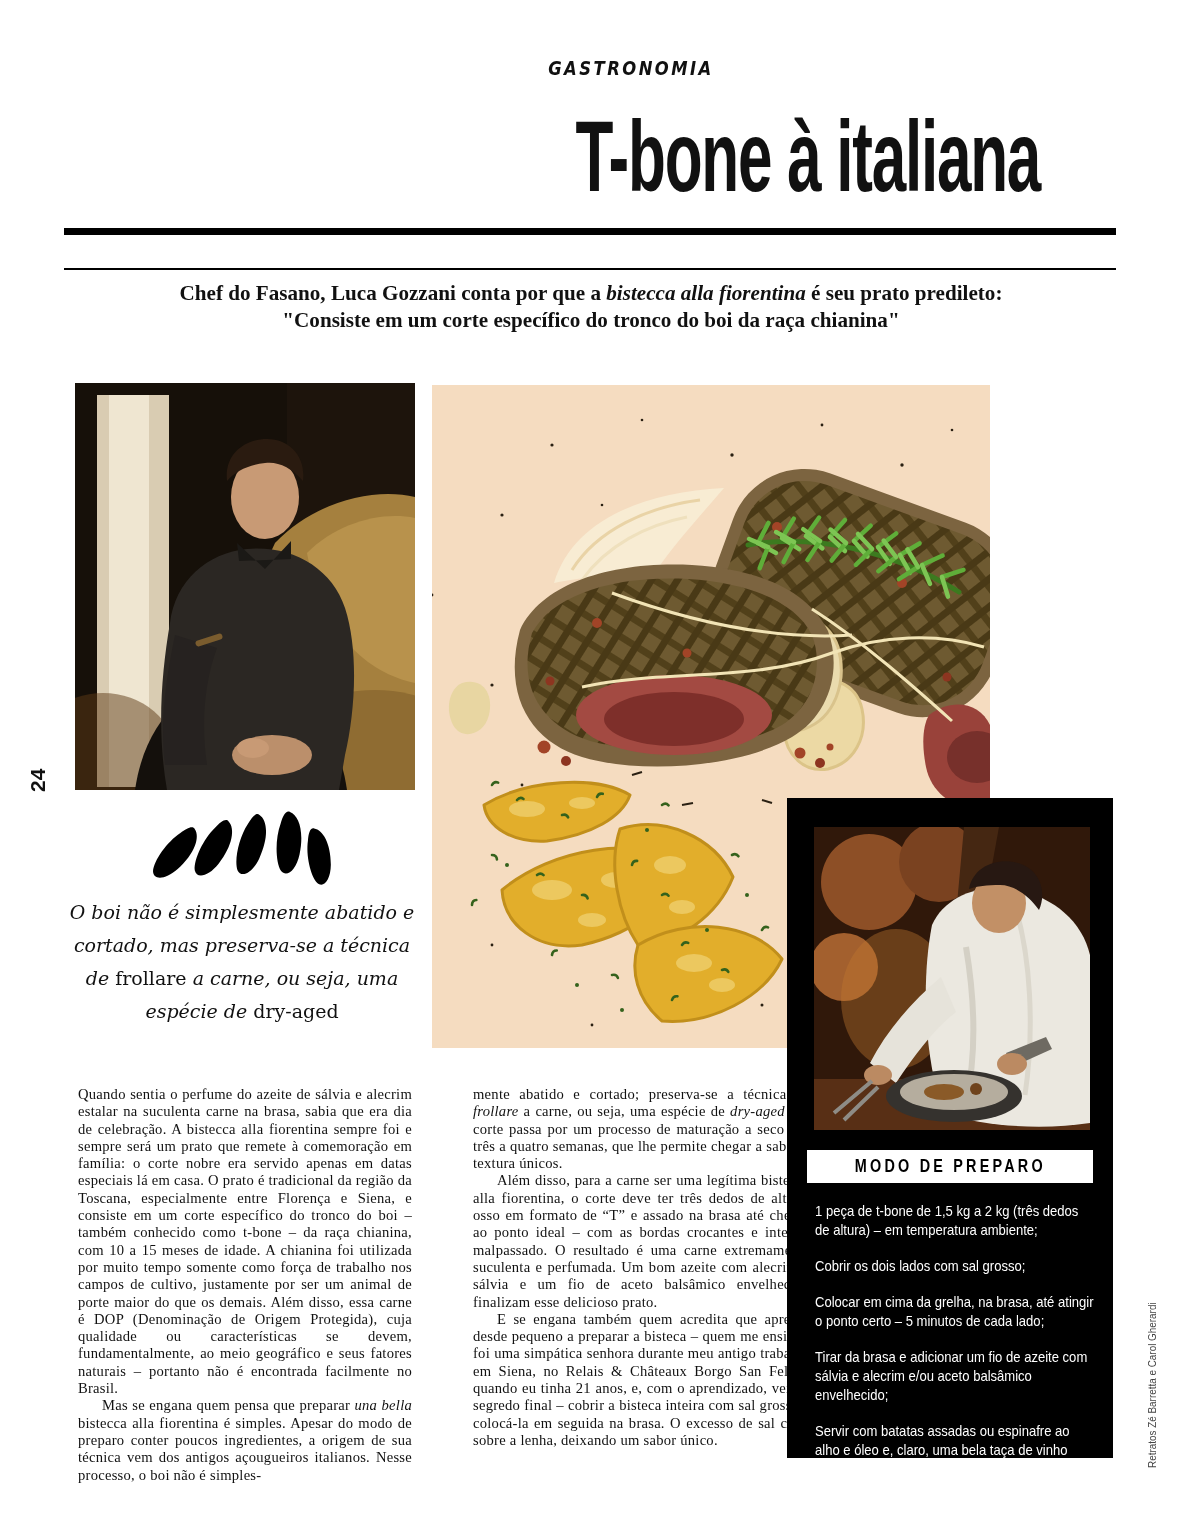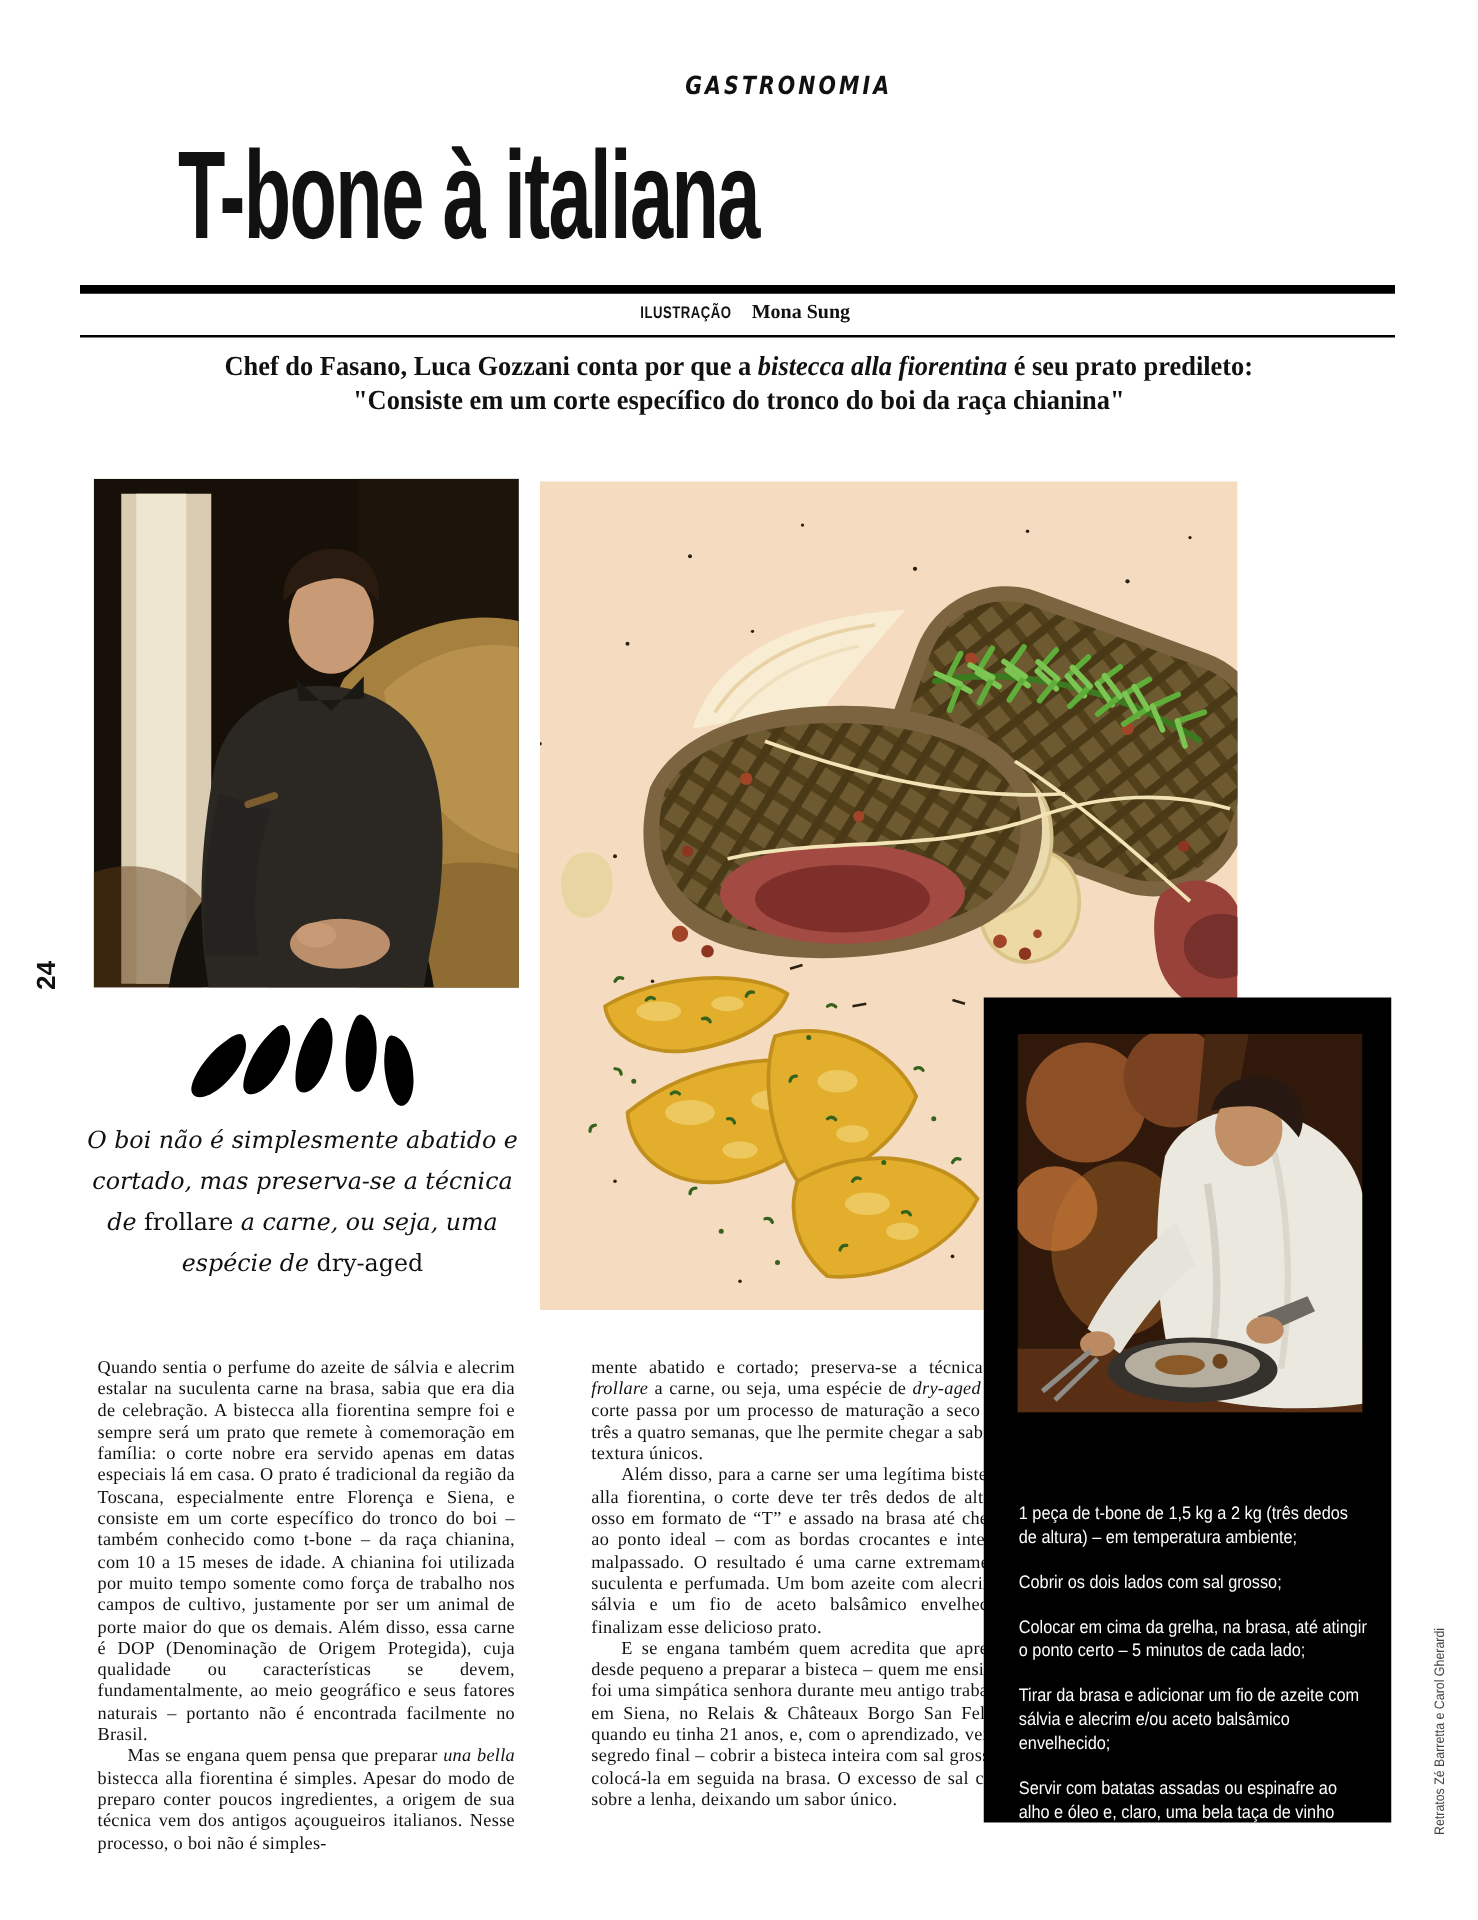--- a/index.html
+++ b/index.html
@@ -3,21 +3,21 @@
 <meta charset="utf-8">
 <style>
   html,body{margin:0;padding:0;background:#ffffff;}
   .page{position:relative;width:1182px;height:1536px;background:#ffffff;overflow:hidden;
         font-family:"Liberation Serif",serif;color:#111;}
   
   .kicker{position:absolute;top:56px;left:0;width:1182px;text-align:center;padding-left:40px;}
   .kicker-inner{display:inline-block;font-family:"DejaVu Sans",sans-serif;font-style:italic;
         font-weight:800;font-size:20px;letter-spacing:3px;transform:scaleX(.82);}
   
-  .title{position:absolute;top:104px;left:0;width:1182px;margin:0;text-align:left;}
+  .title{position:absolute;top:104px;left:0;width:1182px;margin:0;text-align:right;}
   .title-inner{display:inline-block;font-family:"Liberation Sans",sans-serif;font-weight:800;
         font-size:100px;line-height:1.04;letter-spacing:-2px;white-space:nowrap;transform:scaleX(.62);}
   .rule-thick{position:absolute;left:64px;top:228px;width:1052px;height:7px;background:#000;}
   .rule-thin{position:absolute;left:64px;top:268px;width:1052px;height:2px;background:#000;}
   .credit-line{position:absolute;top:241px;left:0;width:1182px;text-align:center;white-space:nowrap;}
   .credit-label{display:inline-block;font-family:"Liberation Sans",sans-serif;font-weight:bold;
         font-size:13.5px;letter-spacing:.5px;transform:scaleX(.78);vertical-align:baseline;}
   .credit-name{display:inline-block;font-family:"Liberation Serif",serif;font-weight:bold;font-size:16px;margin-left:2px;}
   
   .deck{position:absolute;top:279px;left:0;width:1182px;text-align:center;font-weight:bold;
@@ -69,24 +69,20 @@
   <div class="kicker">
     <span class="kicker-inner">GASTRONOMIA</span>
   </div>
 
   <h1 class="title">
     <span class="title-inner">T-bone à italiana</span>
   </h1>
 
   <div class="rule-thick"></div>
 
-  <div class="credit-line">
-    <span class="credit-label">ILUSTRAÇÃO</span>
-    <span class="credit-name">Mona Sung</span>
-  </div>
 
   <div class="rule-thin"></div>
 
   <div class="deck">
     <div><span>Chef do Fasano, Luca Gozzani conta por que a </span><span class="seg-it">bistecca alla fiorentina</span><span> é seu prato predileto:</span></div>
     <div>"Consiste em um corte específico do tronco do boi da raça chianina"</div>
   </div>
 
   <div class="folio">24</div>
 
@@ -310,20 +306,23 @@
       <path d="M127,150 C97,175 72,205 56,236 L82,256 C102,226 122,200 142,185 Z" fill="#e6e3da"></path>
       <ellipse cx="64" cy="248" rx="14" ry="10" fill="#bb8a62"></ellipse>
       <path d="M58,254 L20,286 M64,260 L30,293" stroke="#8e8c86" stroke-width="4"></path>
       <path d="M192,226 L232,210 L238,222 L198,240 Z" fill="#6e6a62"></path>
       <ellipse cx="198" cy="237" rx="15" ry="11" fill="#bb8a62"></ellipse>
       <ellipse cx="140" cy="269" rx="68" ry="26" fill="#35322e"></ellipse>
       <ellipse cx="140" cy="265" rx="54" ry="18" fill="#b5ad9e"></ellipse>
       <ellipse cx="130" cy="265" rx="20" ry="8" fill="#8a5a28"></ellipse>
       <circle cx="162" cy="262" r="6" fill="#6f431c"></circle>
     </svg>
+    <div class="recipe-title-box">
+      <span class="recipe-title-inner">MODO DE PREPARO</span>
+    </div>
     <div class="steps">
       <div class="step">1 peça de t-bone de 1,5 kg a 2 kg (três dedos de altura) – em temperatura ambiente;</div>
       <div class="step">Cobrir os dois lados com sal grosso;</div>
       <div class="step">Colocar em cima da grelha, na brasa, até atingir o ponto certo – 5 minutos de cada lado;</div>
       <div class="step">Tirar da brasa e adicionar um fio de azeite com sálvia e alecrim e/ou aceto balsâmico envelhecido;</div>
       <div class="step">Servir com batatas assadas ou espinafre ao alho e óleo e, claro, uma bela taça de vinho Chianti.</div>
     </div>
   </div>
 
 

